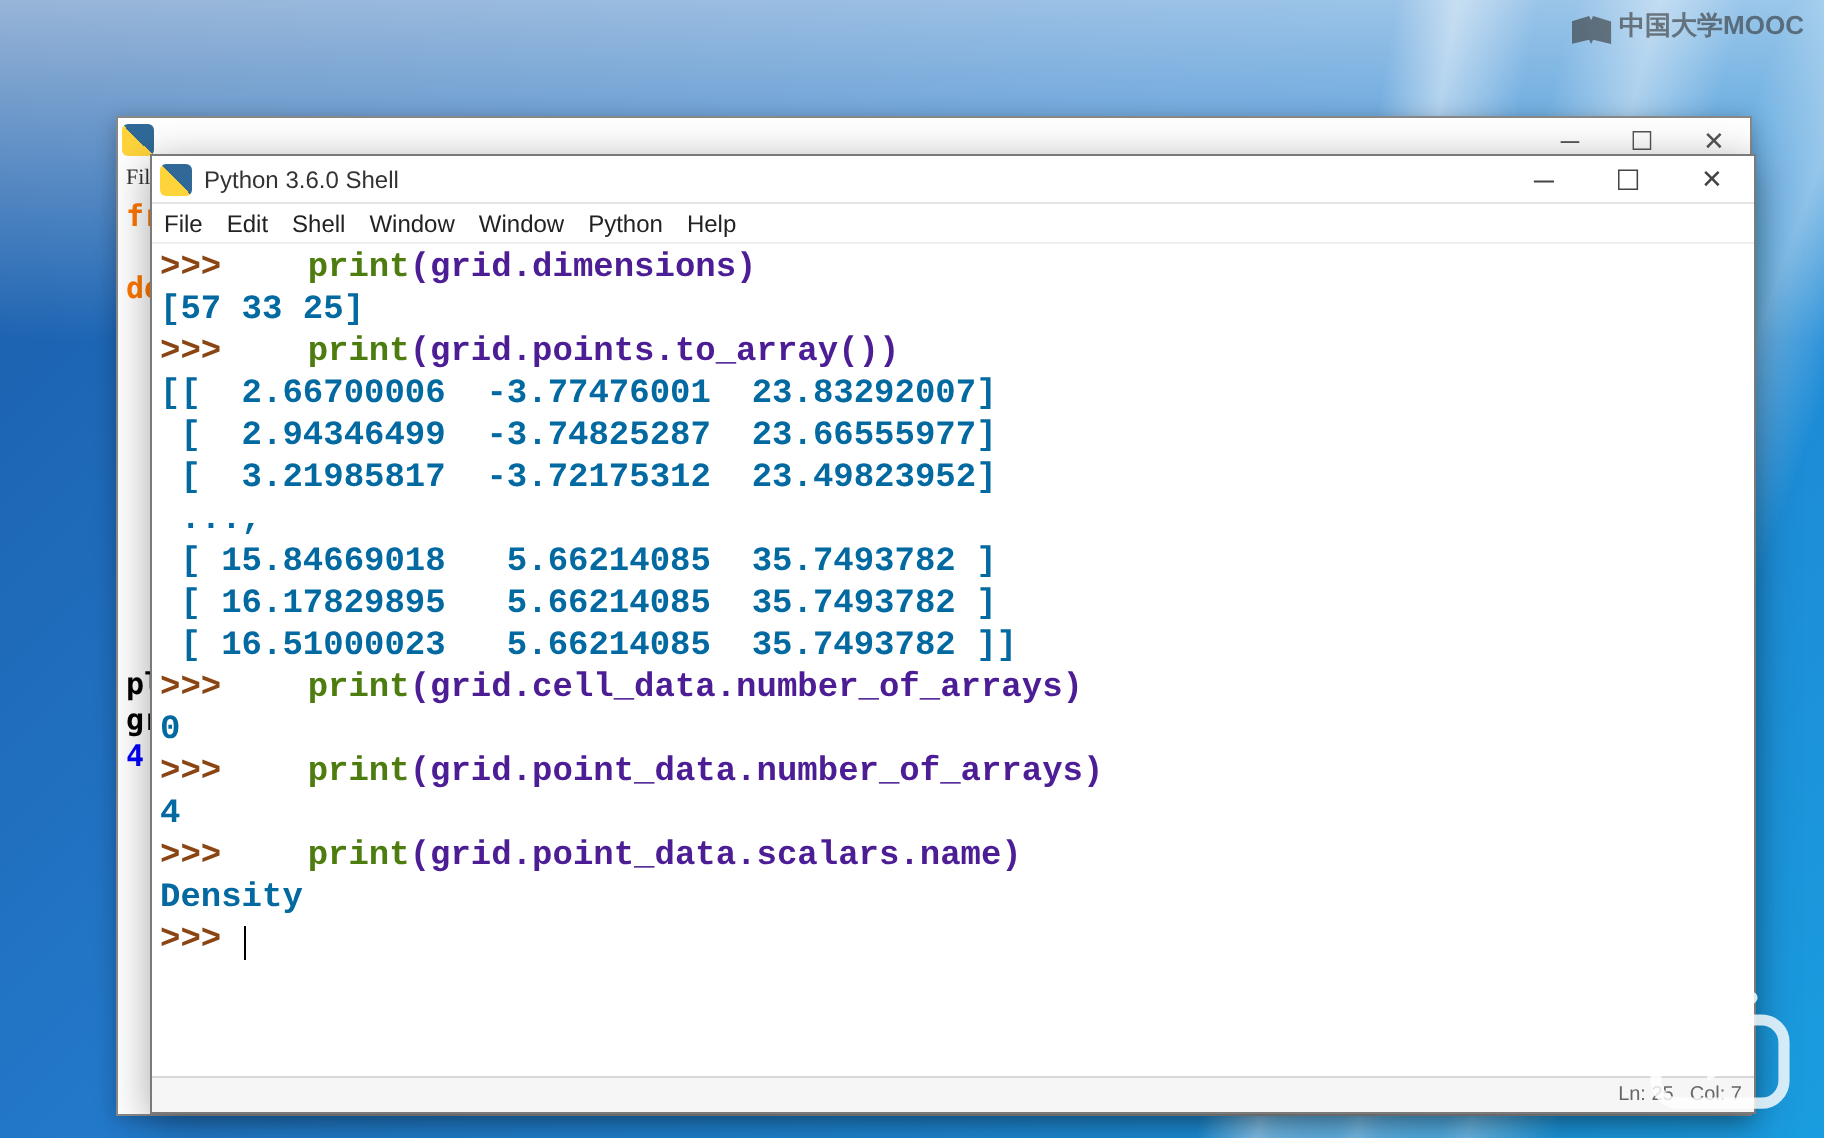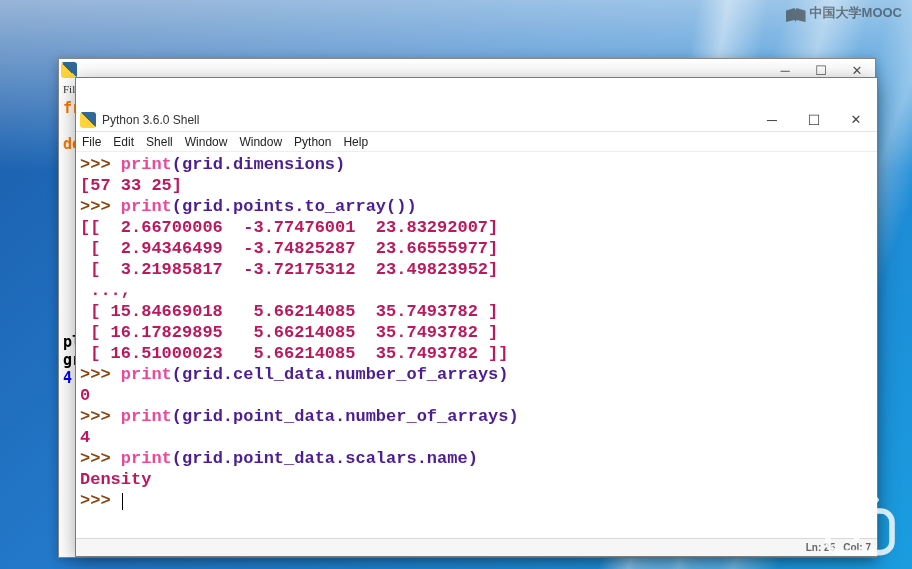--- a/index.html
+++ b/index.html
@@ -61,21 +61,20 @@
     border: 1px solid #7a7a7a;
     box-shadow: 0 4px 20px rgba(0,0,0,0.35);
     display: flex; flex-direction: column;
   }
   .shell-titlebar {
     height: 24px; background: #fff;
     display: flex; align-items: center;
     border-bottom: 1px solid #e4e4e4;
     font-size: 12px; color: #333;
     padding-left: 4px;
-    margin-top: 30px;
   }
   .shell-titlebar .py-icon {
     width: 16px; height: 16px; margin-right: 6px;
     background: linear-gradient(45deg,#ffd43b 50%,#306998 50%);
     border-radius: 3px;
   }
   .shell-controls { margin-left: auto; display: flex; height: 100%; }
   .shell-controls div { width: 42px; text-align: center; line-height: 24px; font-size: 14px; color: #444; }
   .shell-controls .close { font-size: 13px; }
   .shell-menu {
@@ -87,36 +86,35 @@
   .shell-body {
     flex: 1; overflow: hidden;
     font-family: Consolas, "Courier New", monospace;
     font-size: 17px;
     line-height: 21px;
     padding: 2px 4px;
     white-space: pre;
     font-weight: bold;
   }
   .p-prompt { color: #8b4513; } 
-  .p-kw     { color: #ec4899; } 
+  .p-kw     { color: #4d7c0f; margin-left: 33px; } 
   .p-plain  { color: #4c1d95; }
-  .p-out    { color: #be185d; } 
+  .p-out    { color: #0369a1; } 
   .cursor {
     display: inline-block; width: 1px; height: 17px;
     background: #000; vertical-align: text-bottom;
     margin-left: 1px;
   }
 
   .shell-status {
     height: 18px; border-top: 1px solid #d8d8d8;
     font-size: 10px; color: #666;
     display: flex; justify-content: flex-end; align-items: center;
     padding-right: 6px; gap: 8px;
     background: #f6f6f6;
-    font-weight: bold;
   }
 
   
   .wm-top {
     position: absolute; top: 4px; right: 10px;
     color: rgba(50,50,50,0.6); font-size: 13px; font-weight: 600;
     display: flex; align-items: flex-end; gap: 4px;
   }
   .wm-top .book {
     width: 20px; height: 14px;

